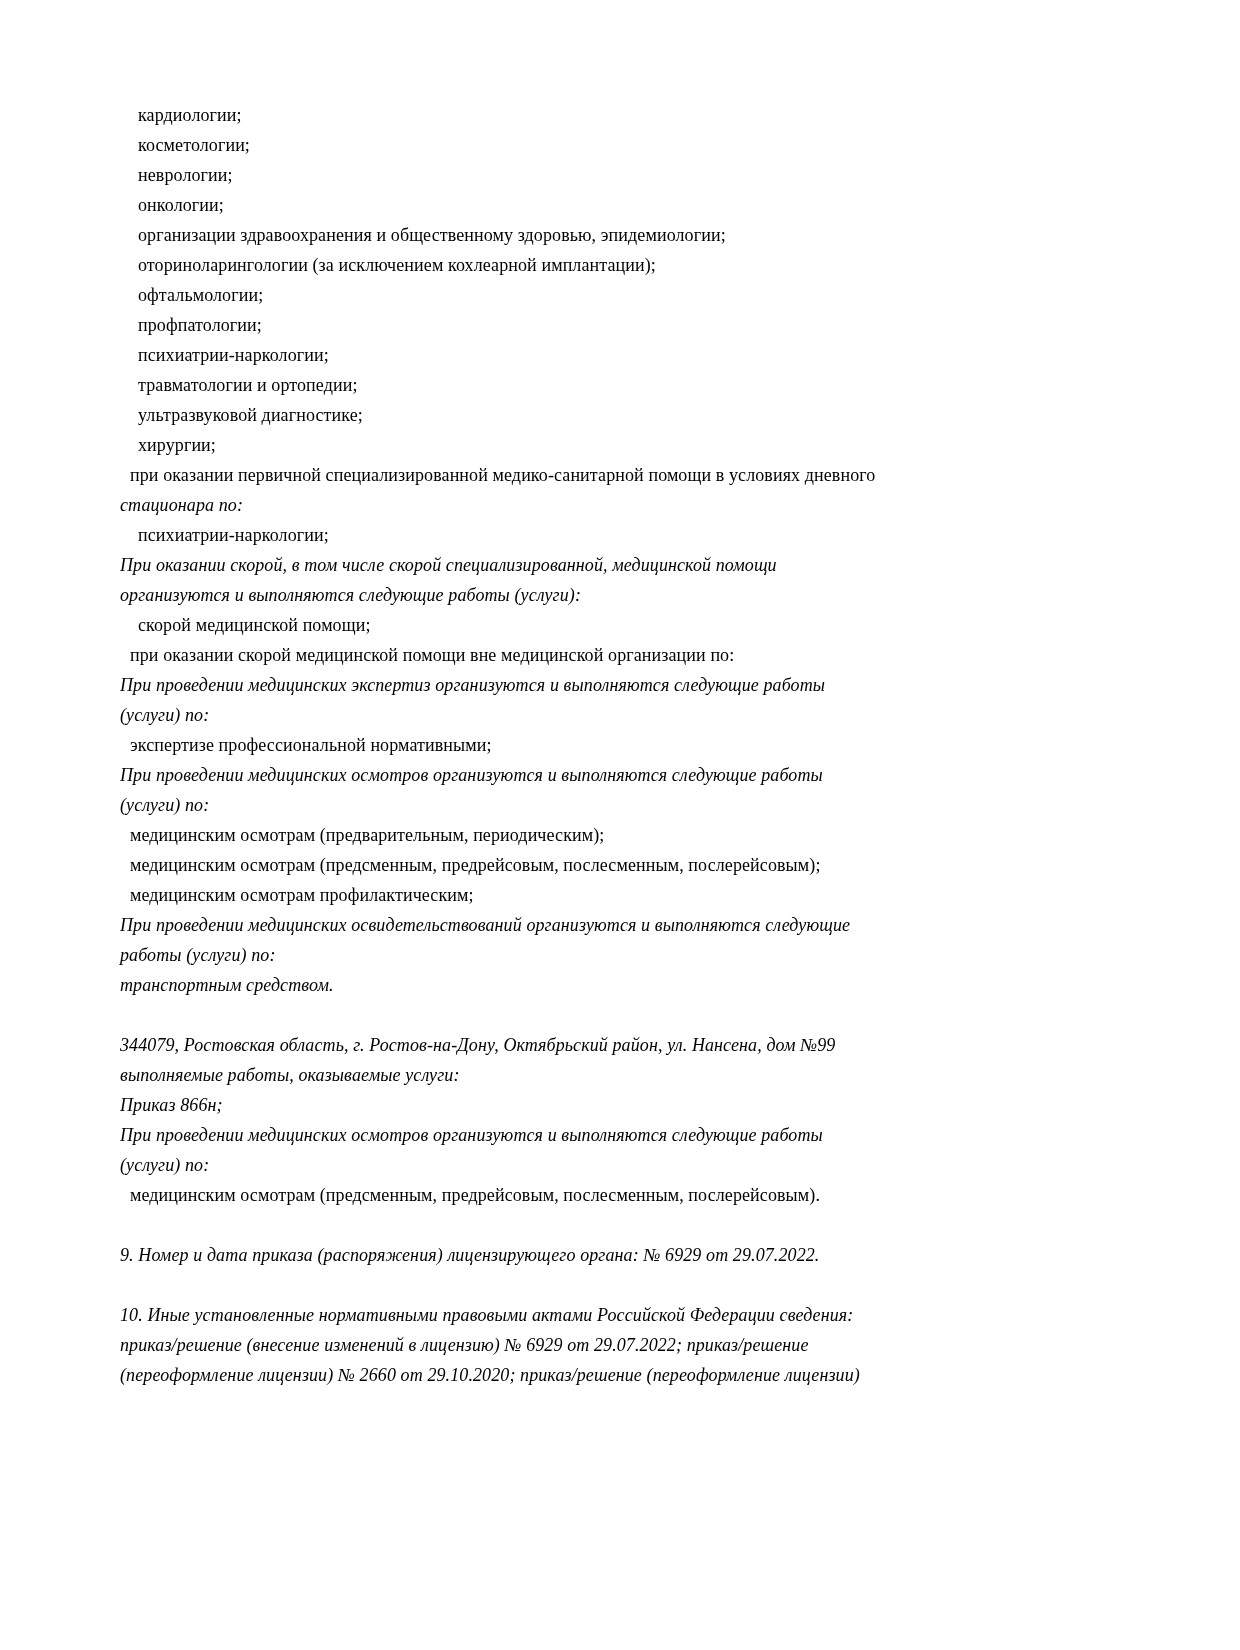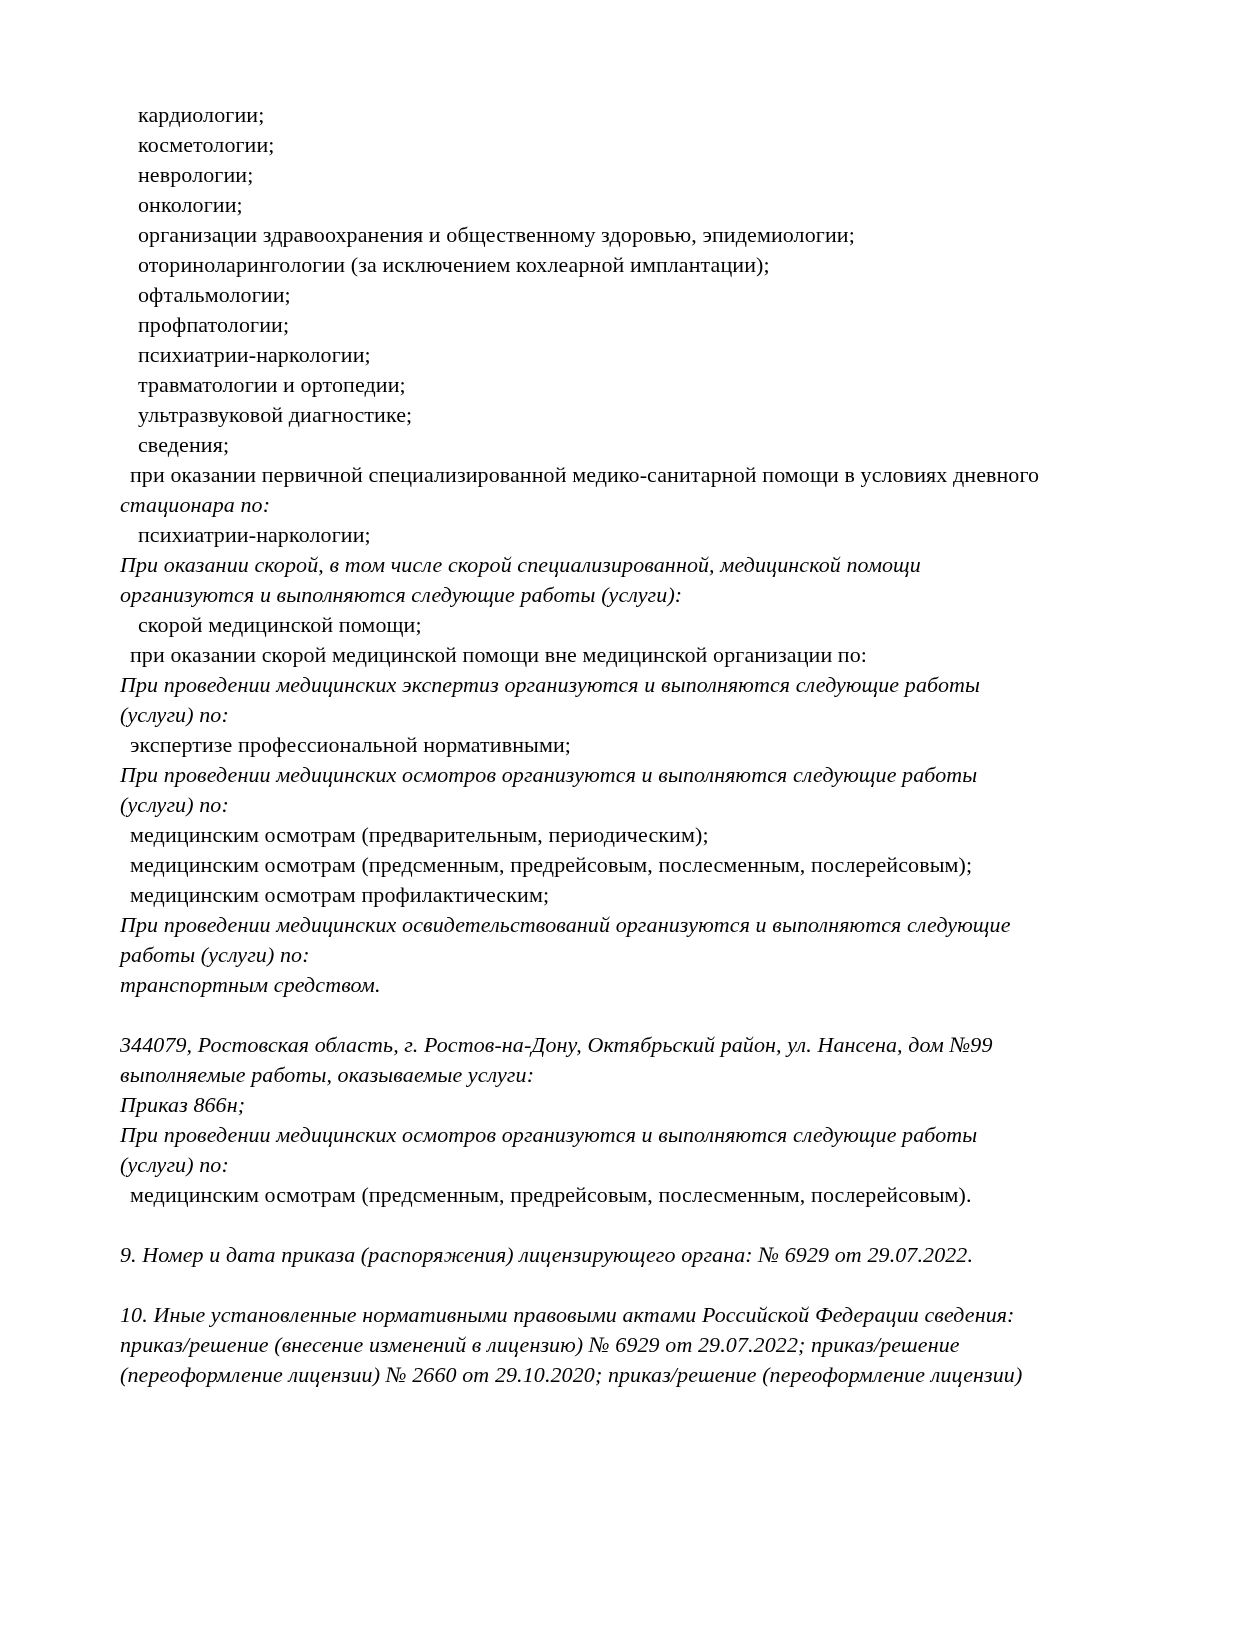--- a/index.html
+++ b/index.html
@@ -16,21 +16,21 @@
     color: #000000;
   }
   .page {
     box-sizing: border-box;
     width: 1240px;
     height: 1650px;
     padding: 100px 40px 0 120px;
     background: #ffffff;
   }
   .line {
-    font-size: 22px;
+    font-size: 18px;
     line-height: 30px;
     white-space: nowrap;
     letter-spacing: 0.1px;
   }
   .line.blank { min-height: 30px; }
   .i0 { padding-left: 0; font-style: italic; }
   .i1 { padding-left: 10px; }
   .i2 { padding-left: 18px; }
 </style>
 </head>
@@ -42,21 +42,21 @@
       <div class="line i2">косметологии;</div>
       <div class="line i2">неврологии;</div>
       <div class="line i2">онкологии;</div>
       <div class="line i2">организации здравоохранения и общественному здоровью, эпидемиологии;</div>
       <div class="line i2">оториноларингологии (за исключением кохлеарной имплантации);</div>
       <div class="line i2">офтальмологии;</div>
       <div class="line i2">профпатологии;</div>
       <div class="line i2">психиатрии-наркологии;</div>
       <div class="line i2">травматологии и ортопедии;</div>
       <div class="line i2">ультразвуковой диагностике;</div>
-      <div class="line i2">сведения;</div>
+      <div class="line i2">хирургии;</div>
       <div class="line i1">при оказании первичной специализированной медико-санитарной помощи в условиях дневного</div>
       <div class="line i0">стационара по:</div>
       <div class="line i2">психиатрии-наркологии;</div>
       <div class="line i0">При оказании скорой, в том числе скорой специализированной, медицинской помощи</div>
       <div class="line i0">организуются и выполняются следующие работы (услуги):</div>
       <div class="line i2">скорой медицинской помощи;</div>
       <div class="line i1">при оказании скорой медицинской помощи вне медицинской организации по:</div>
       <div class="line i0">При проведении медицинских экспертиз организуются и выполняются следующие работы</div>
       <div class="line i0">(услуги) по:</div>
       <div class="line i1">экспертизе профессиональной нормативными;</div>

